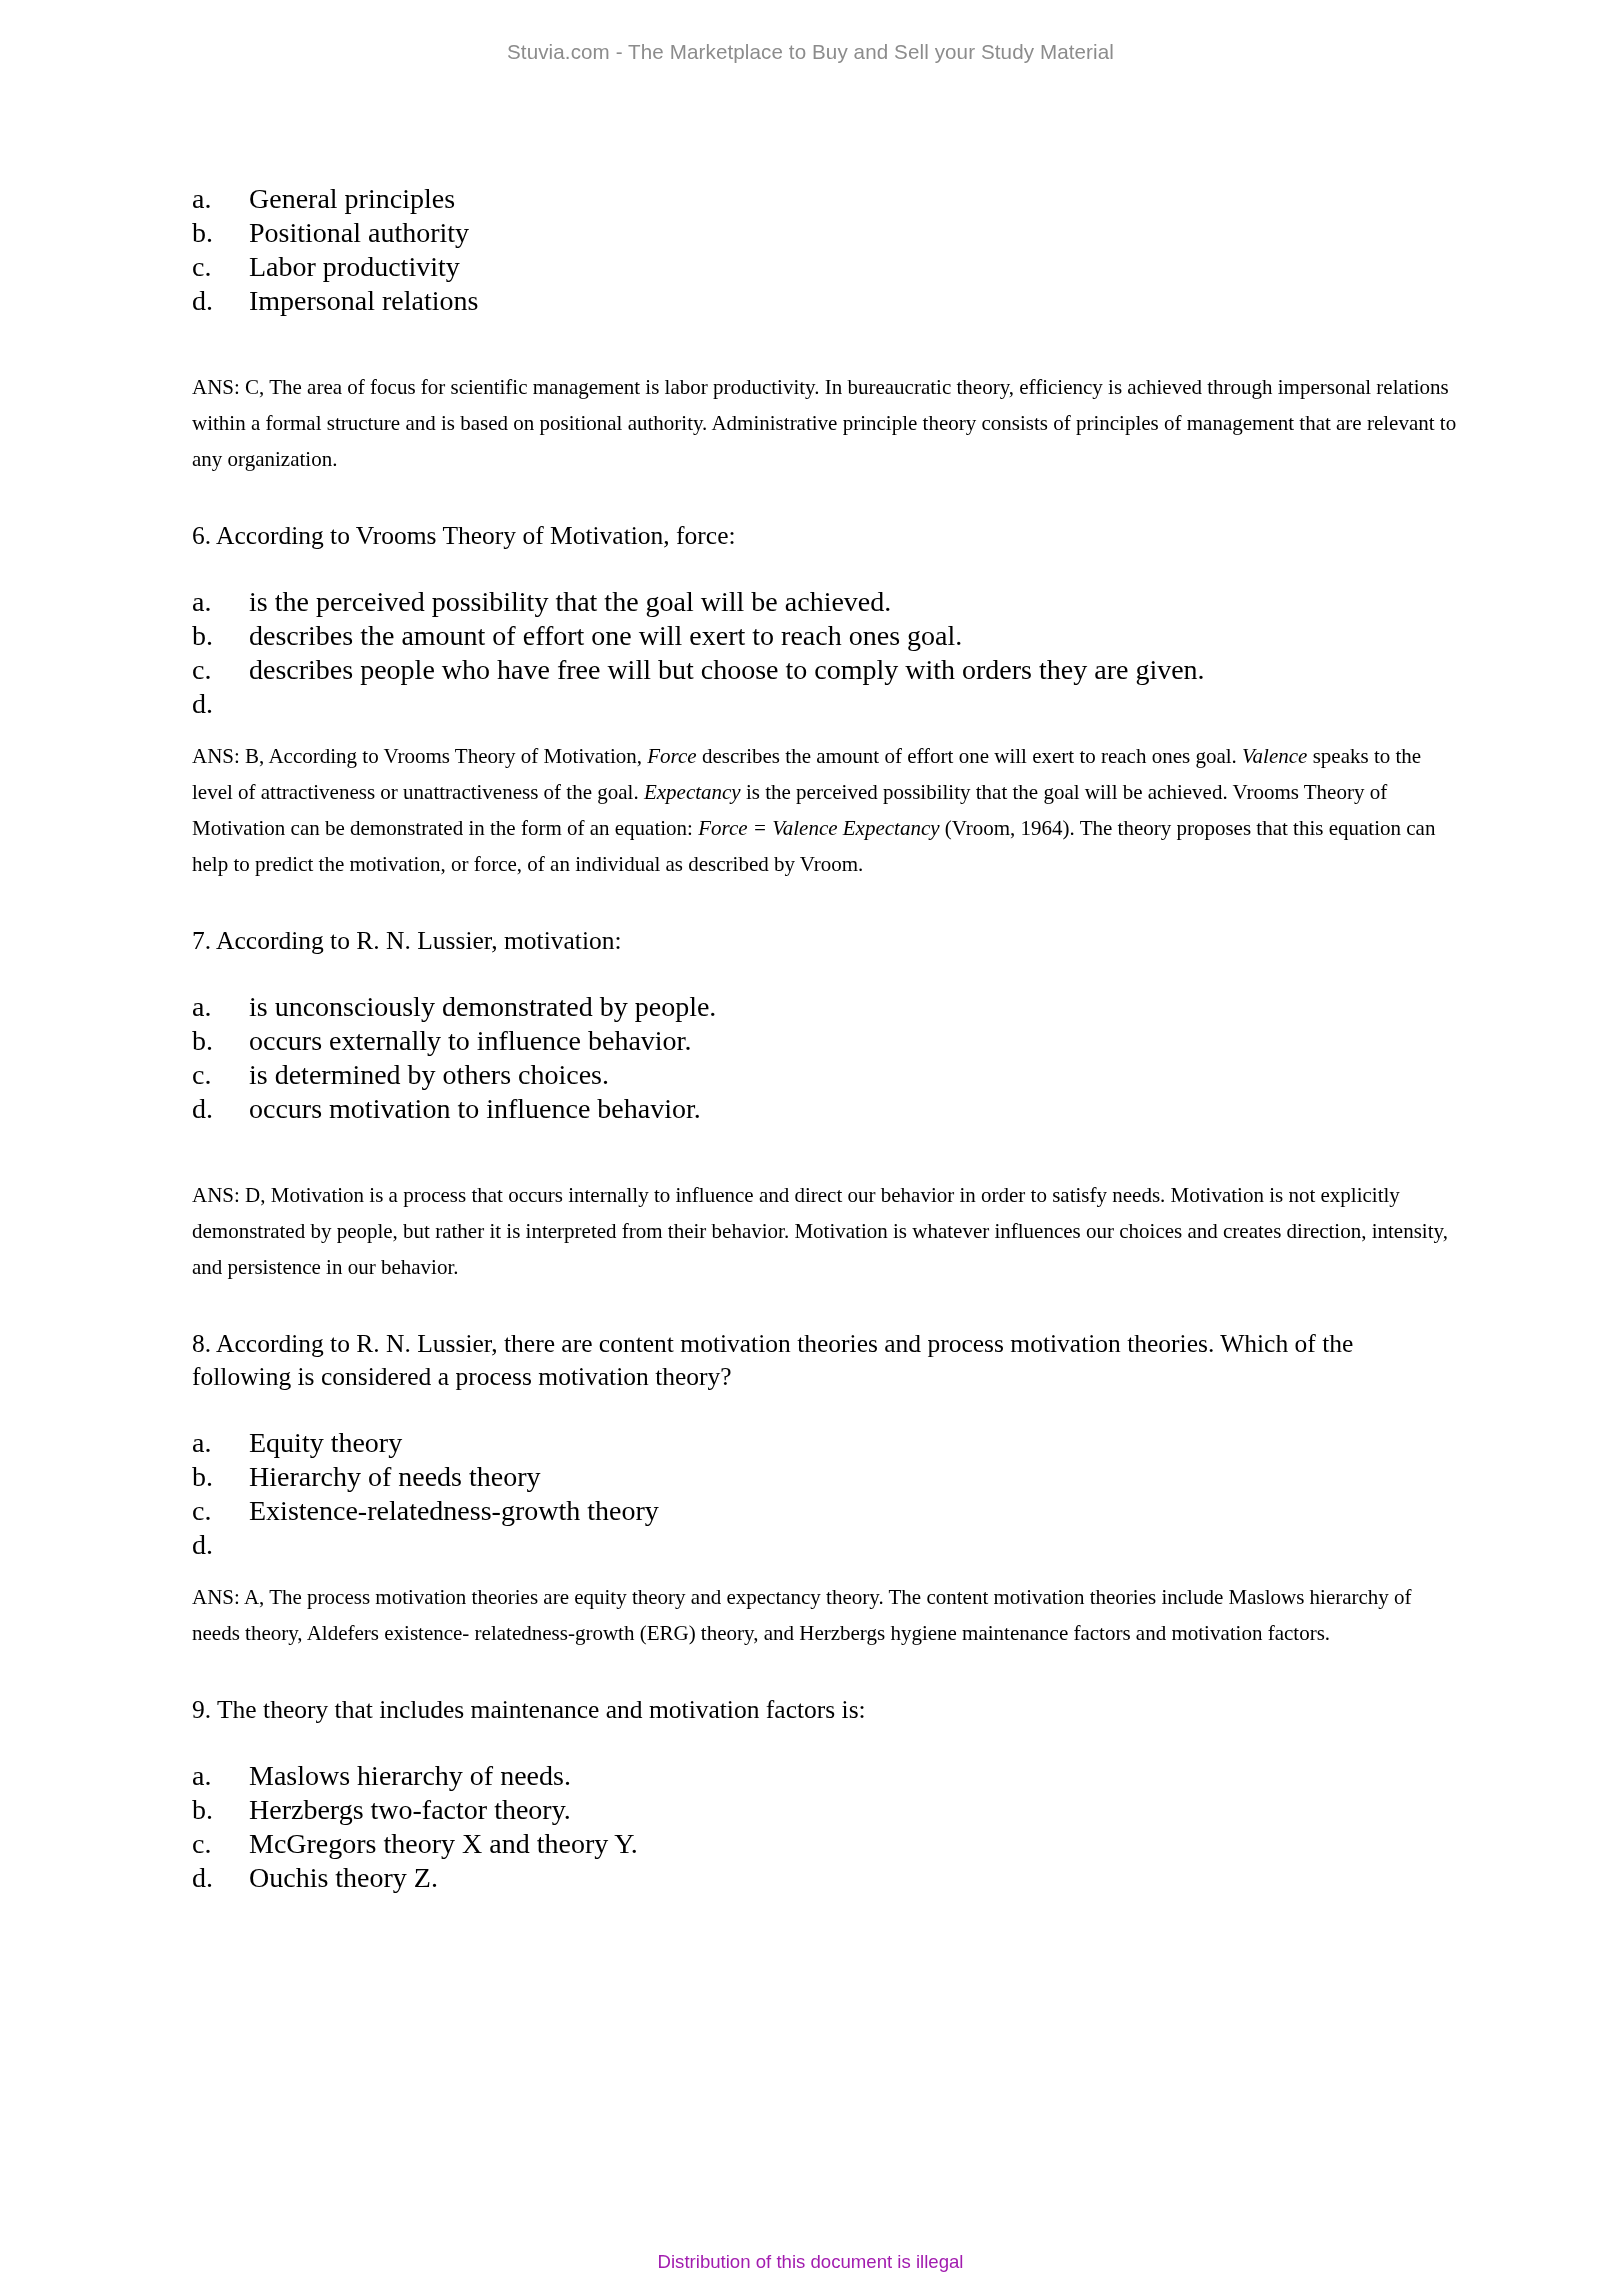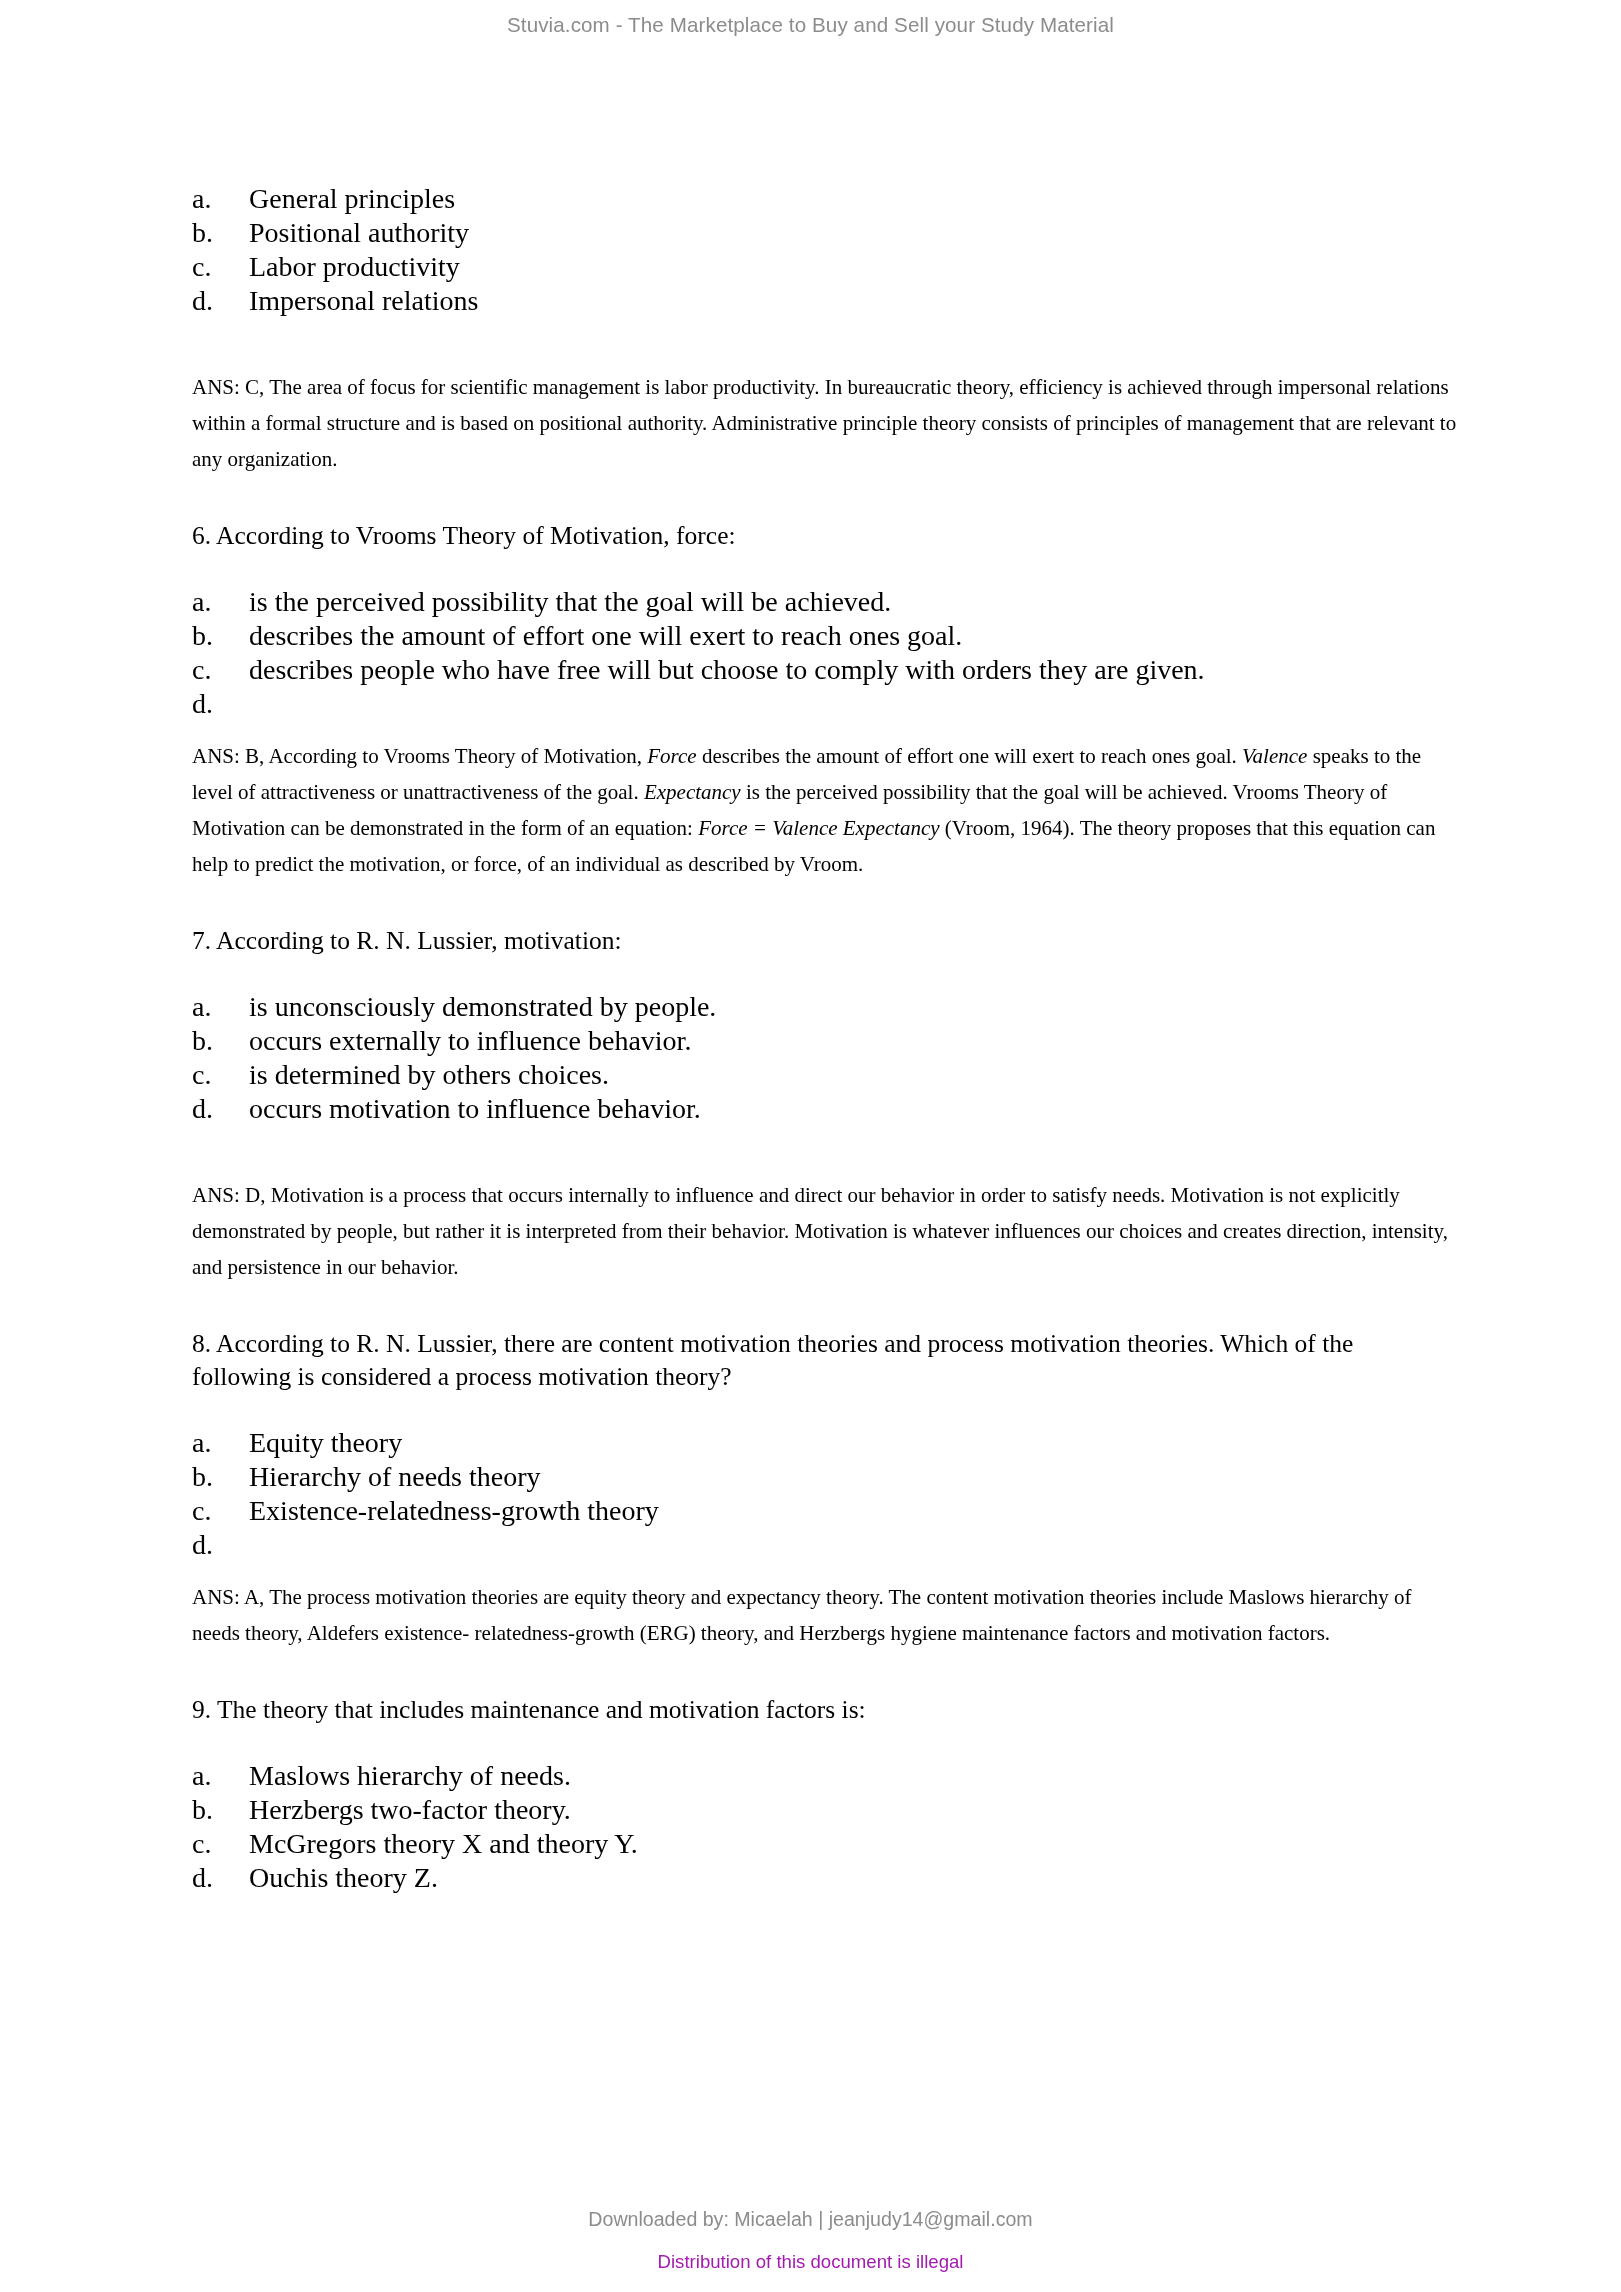--- a/index.html
+++ b/index.html
@@ -14,21 +14,21 @@
     background: #ffffff;
     font-family: "Liberation Serif", "DejaVu Serif", serif;
     color: #000000;
     box-sizing: border-box;
     overflow: hidden;
   }
 
   
   .site-header {
     position: absolute;
-    top: 13px;
+    top: 40px;
     left: 0;
     width: 100%;
     text-align: center;
     font-family: "Liberation Sans", "DejaVu Sans", sans-serif;
     font-size: 20.6px;
     color: #8c8c8c;
     letter-spacing: 0.1px;
     white-space: nowrap;
   }
 
@@ -245,17 +245,16 @@
         <span>McGregors theory X and theory Y.</span>
       </li>
       <li>
         <span class="marker">d.</span>
         <span>Ouchis theory Z.</span>
       </li>
     </ol>
 
   </div>
 
-  <div class="footer footer-line1">Downloaded by: Micaelah | jeanjudy14@gmail.com</div>
   <div class="footer footer-line2">Distribution of this document is illegal</div>
 
 </div>
 
 
 </body></html>

